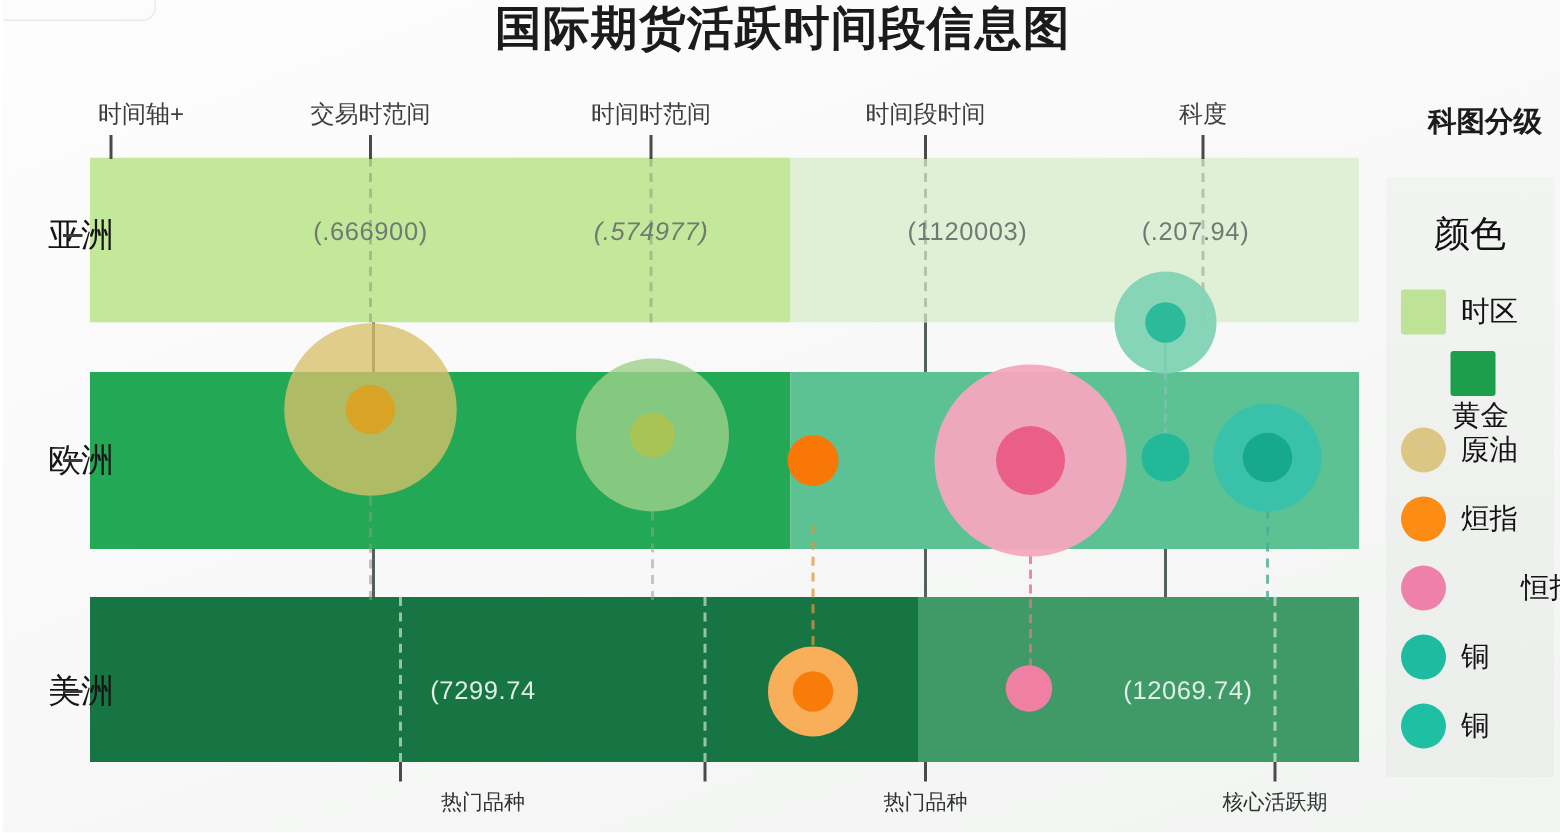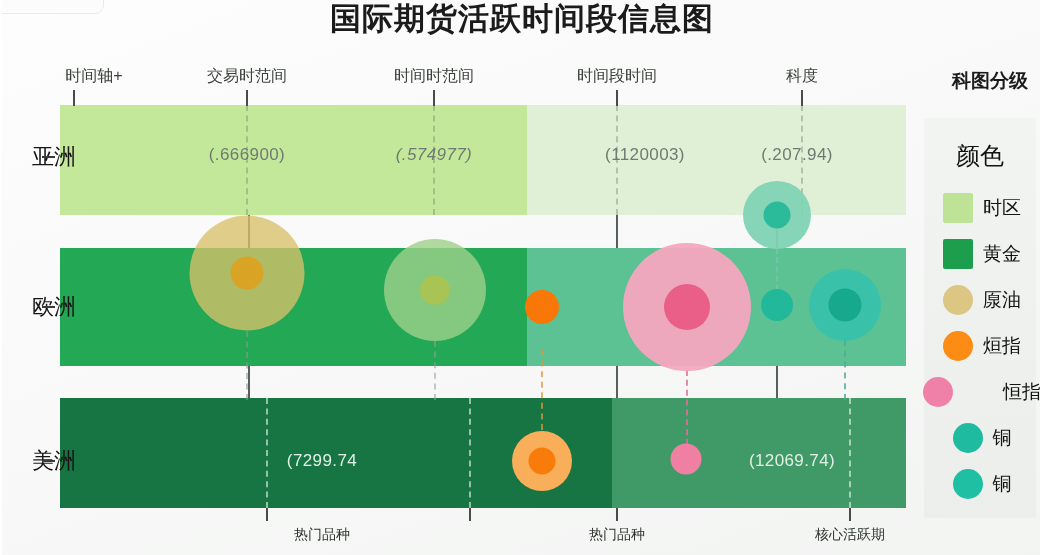--- a/index.html
+++ b/index.html
@@ -187,21 +187,20 @@
     font-weight: normal;
     color: #111;
   }
   .legend-row {
     position: absolute;
     left: 10px;
     width: 96px;
     height: 40px;
     display: flex;
     align-items: center;
-    justify-content: center;
   }
   .legend-swatch {
     width: 30px;
     height: 30px;
     flex: 0 0 auto;
   }
   .legend-swatch.sq { border-radius: 2px; }
   .legend-swatch.ci { border-radius: 50%; }
   .legend-text {
     margin-left: 10px;
@@ -312,21 +311,21 @@
     </div>
 
   <div class="legend-title">科图分级</div>
   <div class="legend-panel">
     <div class="legend-heading">颜色</div>
     <div id="legend-rows">
         <div class="legend-row" style="top: 70px;">
           <div class="legend-swatch sq" style="background: rgb(190, 227, 150);"></div>
           <div class="legend-text">时区</div>
         </div>
-        <div class="legend-row" style="top: 116px;">
+        <div class="legend-row" style="top: 116px; flex-direction: column;">
           <div class="legend-swatch sq" style="background: rgb(29, 158, 77);"></div>
           <div class="legend-text">黄金</div>
         </div>
         <div class="legend-row" style="top: 162px;">
           <div class="legend-swatch ci" style="background: rgb(220, 198, 131);"></div>
           <div class="legend-text">厡油</div>
         </div>
         <div class="legend-row" style="top: 208px;">
           <div class="legend-swatch ci" style="background: rgb(252, 140, 19);"></div>
           <div class="legend-text">烜指</div>

